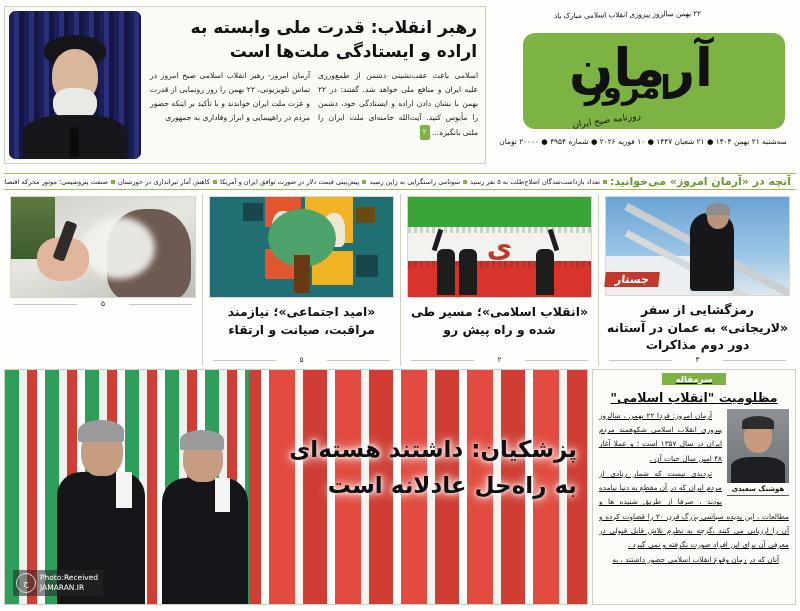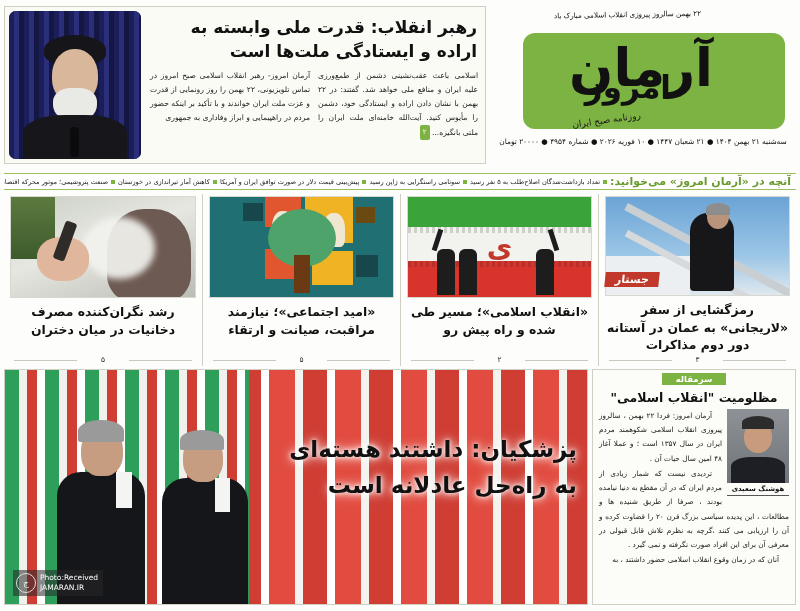--- a/index.html
+++ b/index.html
@@ -251,20 +251,21 @@
     transform: skewX(-6deg);
   }
 
   
   .bottom {
     display: flex;
     flex-direction: row;
     margin: 3px 4px 0 4px;
     height: 236px;
     gap: 4px;
+    text-decoration: underline;
   }
   .editorial {
     flex: 0 0 204px;
     width: 204px;
     border: 1px solid #cfcfc4;
     padding: 4px 6px;
     background: #fcfcf8;
     position: relative;
     display: flex;
     flex-direction: column;
@@ -627,21 +628,20 @@
 
     <div class="card">
       <div class="card-photo">
         <div class="ph smoke-bg"></div>
         <div class="smoke-green"></div>
         <div class="smoke-person"></div>
         <div class="smoke-puff"></div>
         <div class="smoke-hand"></div>
         <div class="smoke-vape"></div>
       </div>
-      <div class="card-title">رشد نگران‌کننده مصرف دخانیات در میان دختران</div>
       <div class="card-page">۵</div>
     </div>
   </div>
 
   <div class="bottom">
 
     <div class="editorial">
       <div class="editorial-tag">سرمقاله</div>
       <div class="editorial-title">مظلومیت "انقلاب اسلامی"</div>
       <div class="editorial-flow">

